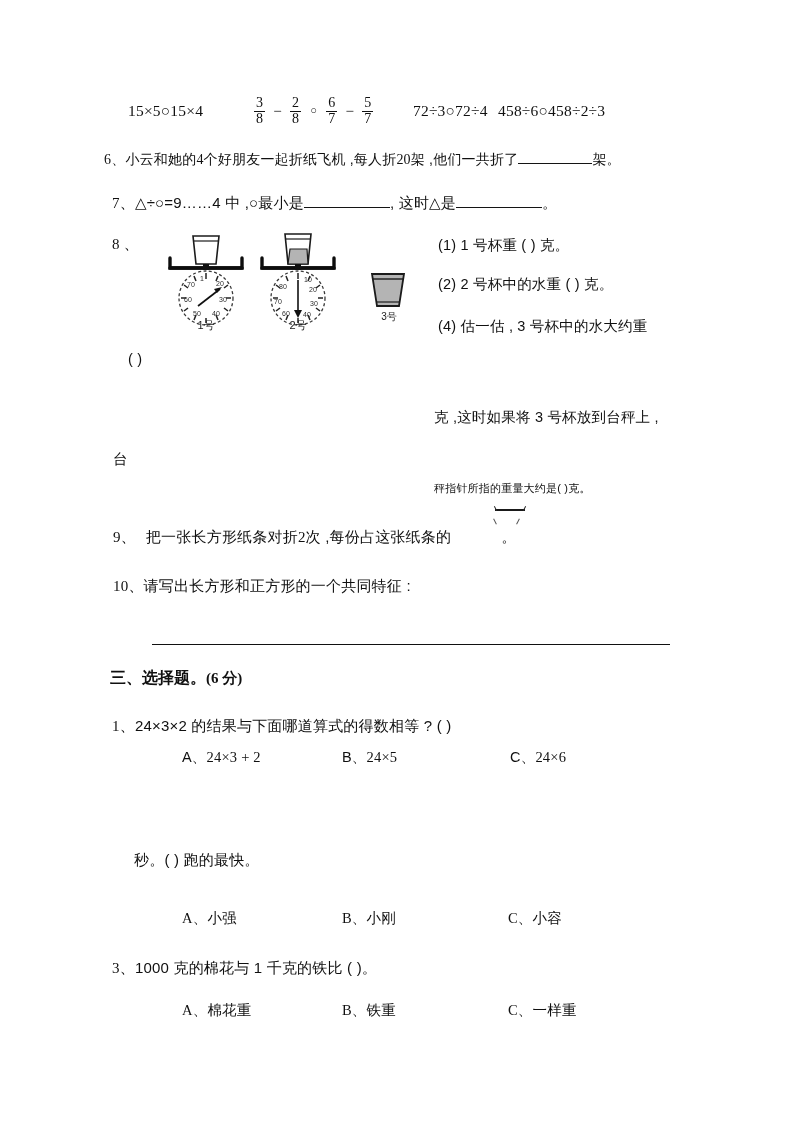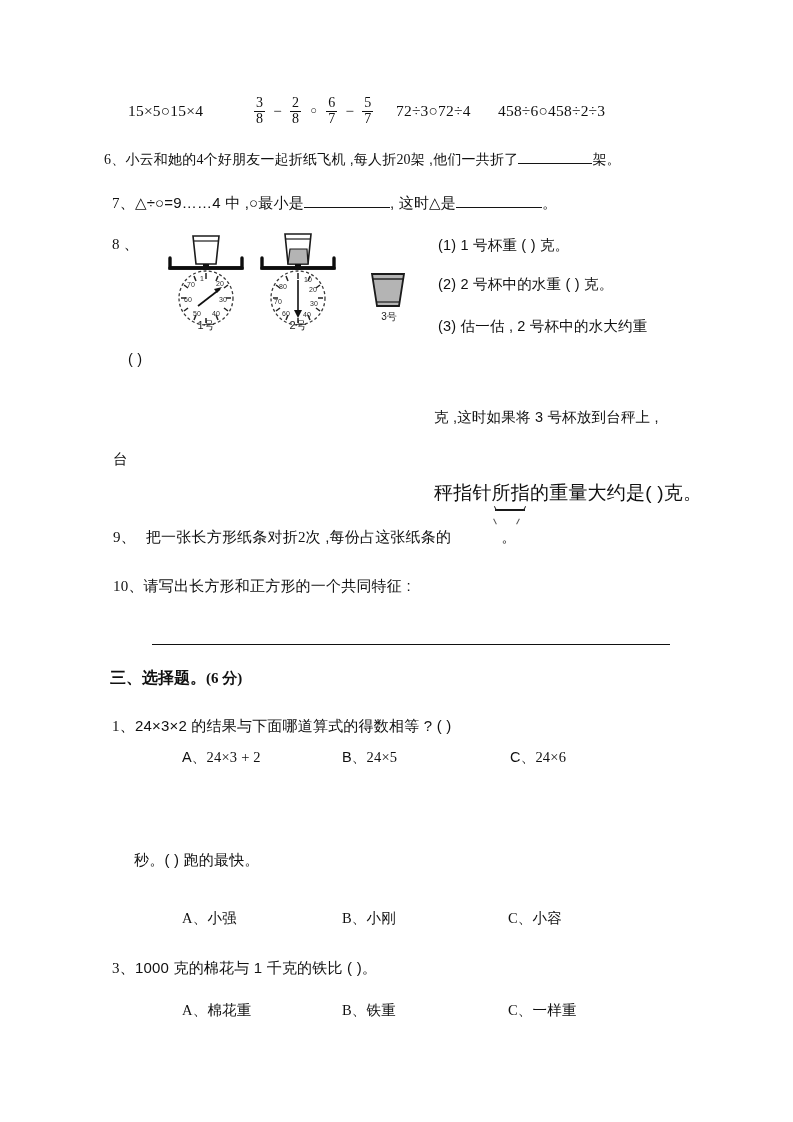--- a/index.html
+++ b/index.html
@@ -141,21 +141,21 @@
       <span class="n">6</span>
       <span class="d">7</span>
     </span>
     <span class="op">−</span>
     <span class="frac">
       <span class="n">5</span>
       <span class="d">7</span>
     </span>
   </div>
 
-  <div class="line num" style="left:396px; top:103px;text-align:center;">72÷3○72÷4</div>
+  <div class="line num" style="left:413px; top:103px;text-align:center;">72÷3○72÷4</div>
 
   <div class="line num" style="left:498px; top:103px;">458÷6○458÷2÷3</div>
 
   <div class="line cn" style="left:104px; top:152px; font-size:14px;">
     <span class="num">6、</span><span>小云和她的</span><span class="num">4</span><span>个好朋友一起折纸飞机 ,每人折</span><span class="num">20</span><span>架 ,他们一共折了</span><span class="blank b-sm"></span><span>架。</span>
   </div>
 
   <div class="line cn" style="left:112px; top:195px; font-size:15px;">
     <span class="num">7、</span><span>△÷○=9……4 中 ,○最小是</span><span class="blank b-md"></span><span>, 这时△是</span><span class="blank b-md"></span><span>。</span>
   </div>
@@ -256,29 +256,29 @@
     <svg width="62" height="62" viewBox="0 0 62 62">
       <polygon points="14,6 46,6 41,38 19,38" fill="#b4b4b4" stroke="#1b1b1b" stroke-width="1.8"></polygon>
       <line x1="14" y1="11" x2="46" y2="11" stroke="#1b1b1b" stroke-width="1.4"></line>
       <line x1="19" y1="34" x2="41" y2="34" stroke="#1b1b1b" stroke-width="1.2"></line>
     </svg>
     <div class="fig-label" style="top:42px; font-size:10px;">3号</div>
   </div>
 
   <div class="line cn" style="left:438px; top:238px; font-size:14.5px;">(1) 1 号杯重 (     ) 克。</div>
   <div class="line cn" style="left:438px; top:277px; font-size:14.5px;">(2) 2 号杯中的水重 (     ) 克。</div>
-  <div class="line cn" style="left:438px; top:319px; font-size:14.5px;">(3) 估一估 , 2 号杯中的水大约重</div>
+  <div class="line cn" style="left:438px; top:319px; font-size:14.5px;">(4) 估一估 , 3 号杯中的水大约重</div>
 
   <div class="line cn" style="left:128px; top:352px; font-size:14.5px;">(     )</div>
 
   <div class="line cn" style="left:434px; top:410px; font-size:14.5px;">克 ,这时如果将 3 号杯放到台秤上 ,</div>
 
   <div class="line cn" style="left:113px; top:452px; font-size:14.5px;">台</div>
 
-  <div class="line cn" style="left:434px; top:483px; font-size:19px;">秤指针所指的重量大约是(     )克。</div>
+  <div class="line cn" style="left:434px; top:483px; font-size:11px;">秤指针所指的重量大约是(     )克。</div>
 
   <div class="line cn" style="left:113px; top:529px; font-size:15px;">
     <span class="num">9、</span><span style="display:inline-block;width:10px;"></span><span>把一张长方形纸条对折</span><span class="num">2</span><span>次 ,每份占这张纸条的</span><span style="display:inline-block;width:50px;"></span><span>。</span>
   </div>
 
   <div class="ghost-frac" style="left:489px; top:507px;">
     <span class="bar"></span>
     <span class="tickL"></span>
     <span class="tickR"></span>
     <span class="gl"></span>

